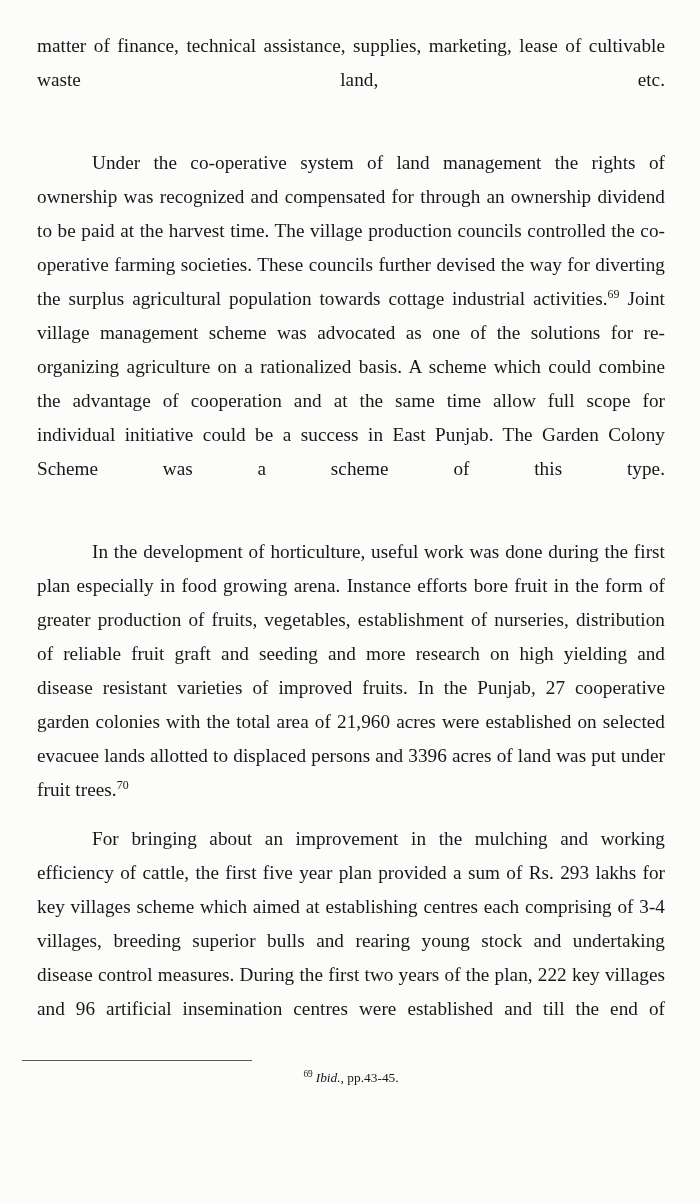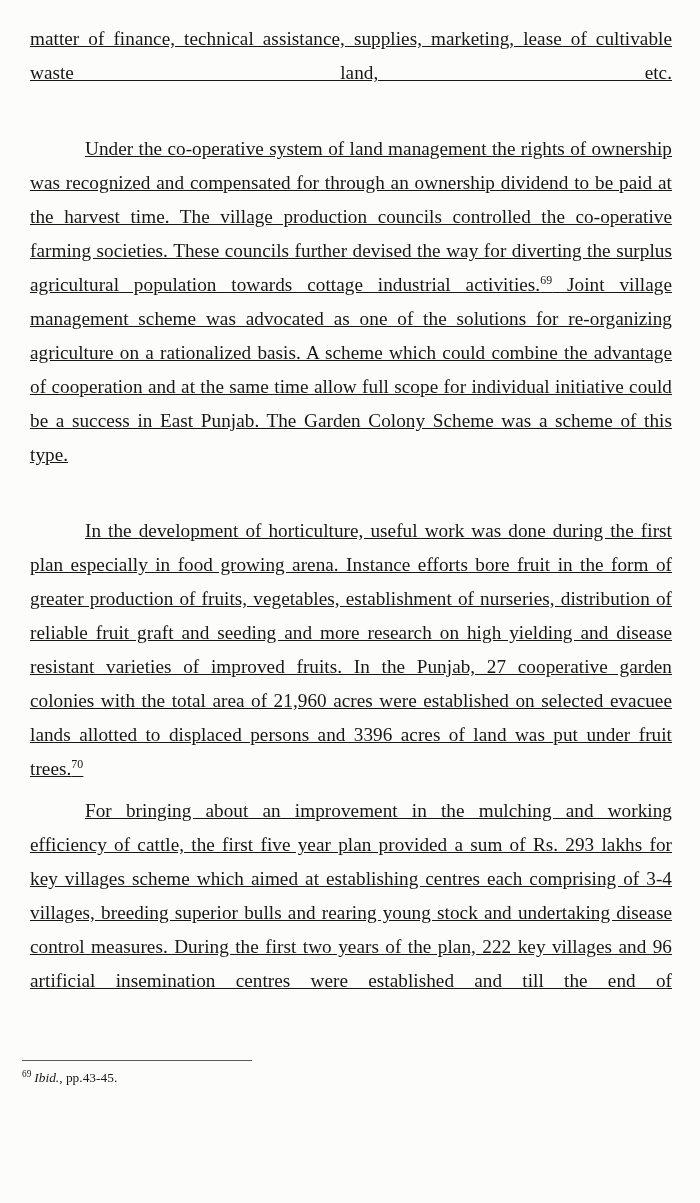--- a/index.html
+++ b/index.html
@@ -23,28 +23,27 @@
   }
 
   .body-text {
     position: absolute;
     left: 22px;
     top: 14px;
     width: 658px;
   }
 
   .para {
-    margin: 8px;
+    margin: 15px;
     font-size: 19.2px;
     line-height: 34px;
     text-align: justify;
     text-justify: inter-word;
     letter-spacing: 0.05px;
     word-spacing: 0.2px;
-    text-decoration: underline;
   }
 
   .para.indent {
     text-indent: 55px;
   }
 
   
   .para::after {
     content: "";
     display: inline-block;
@@ -72,21 +71,21 @@
     height: 0;
     border: 0;
     border-top: 1.6px solid #5a5a5a;
     margin: 0 0 8px 0;
   }
 
   .footnote {
     margin: 0;
     font-size: 13.4px;
     line-height: 18.5px;
-    text-align: left;
+    text-align: center;
     white-space: nowrap;
   }
 
   .footnote .fn-mark {
     font-size: 9.3px;
     vertical-align: super;
     line-height: 0;
     margin-right: 3px;
   }
 

